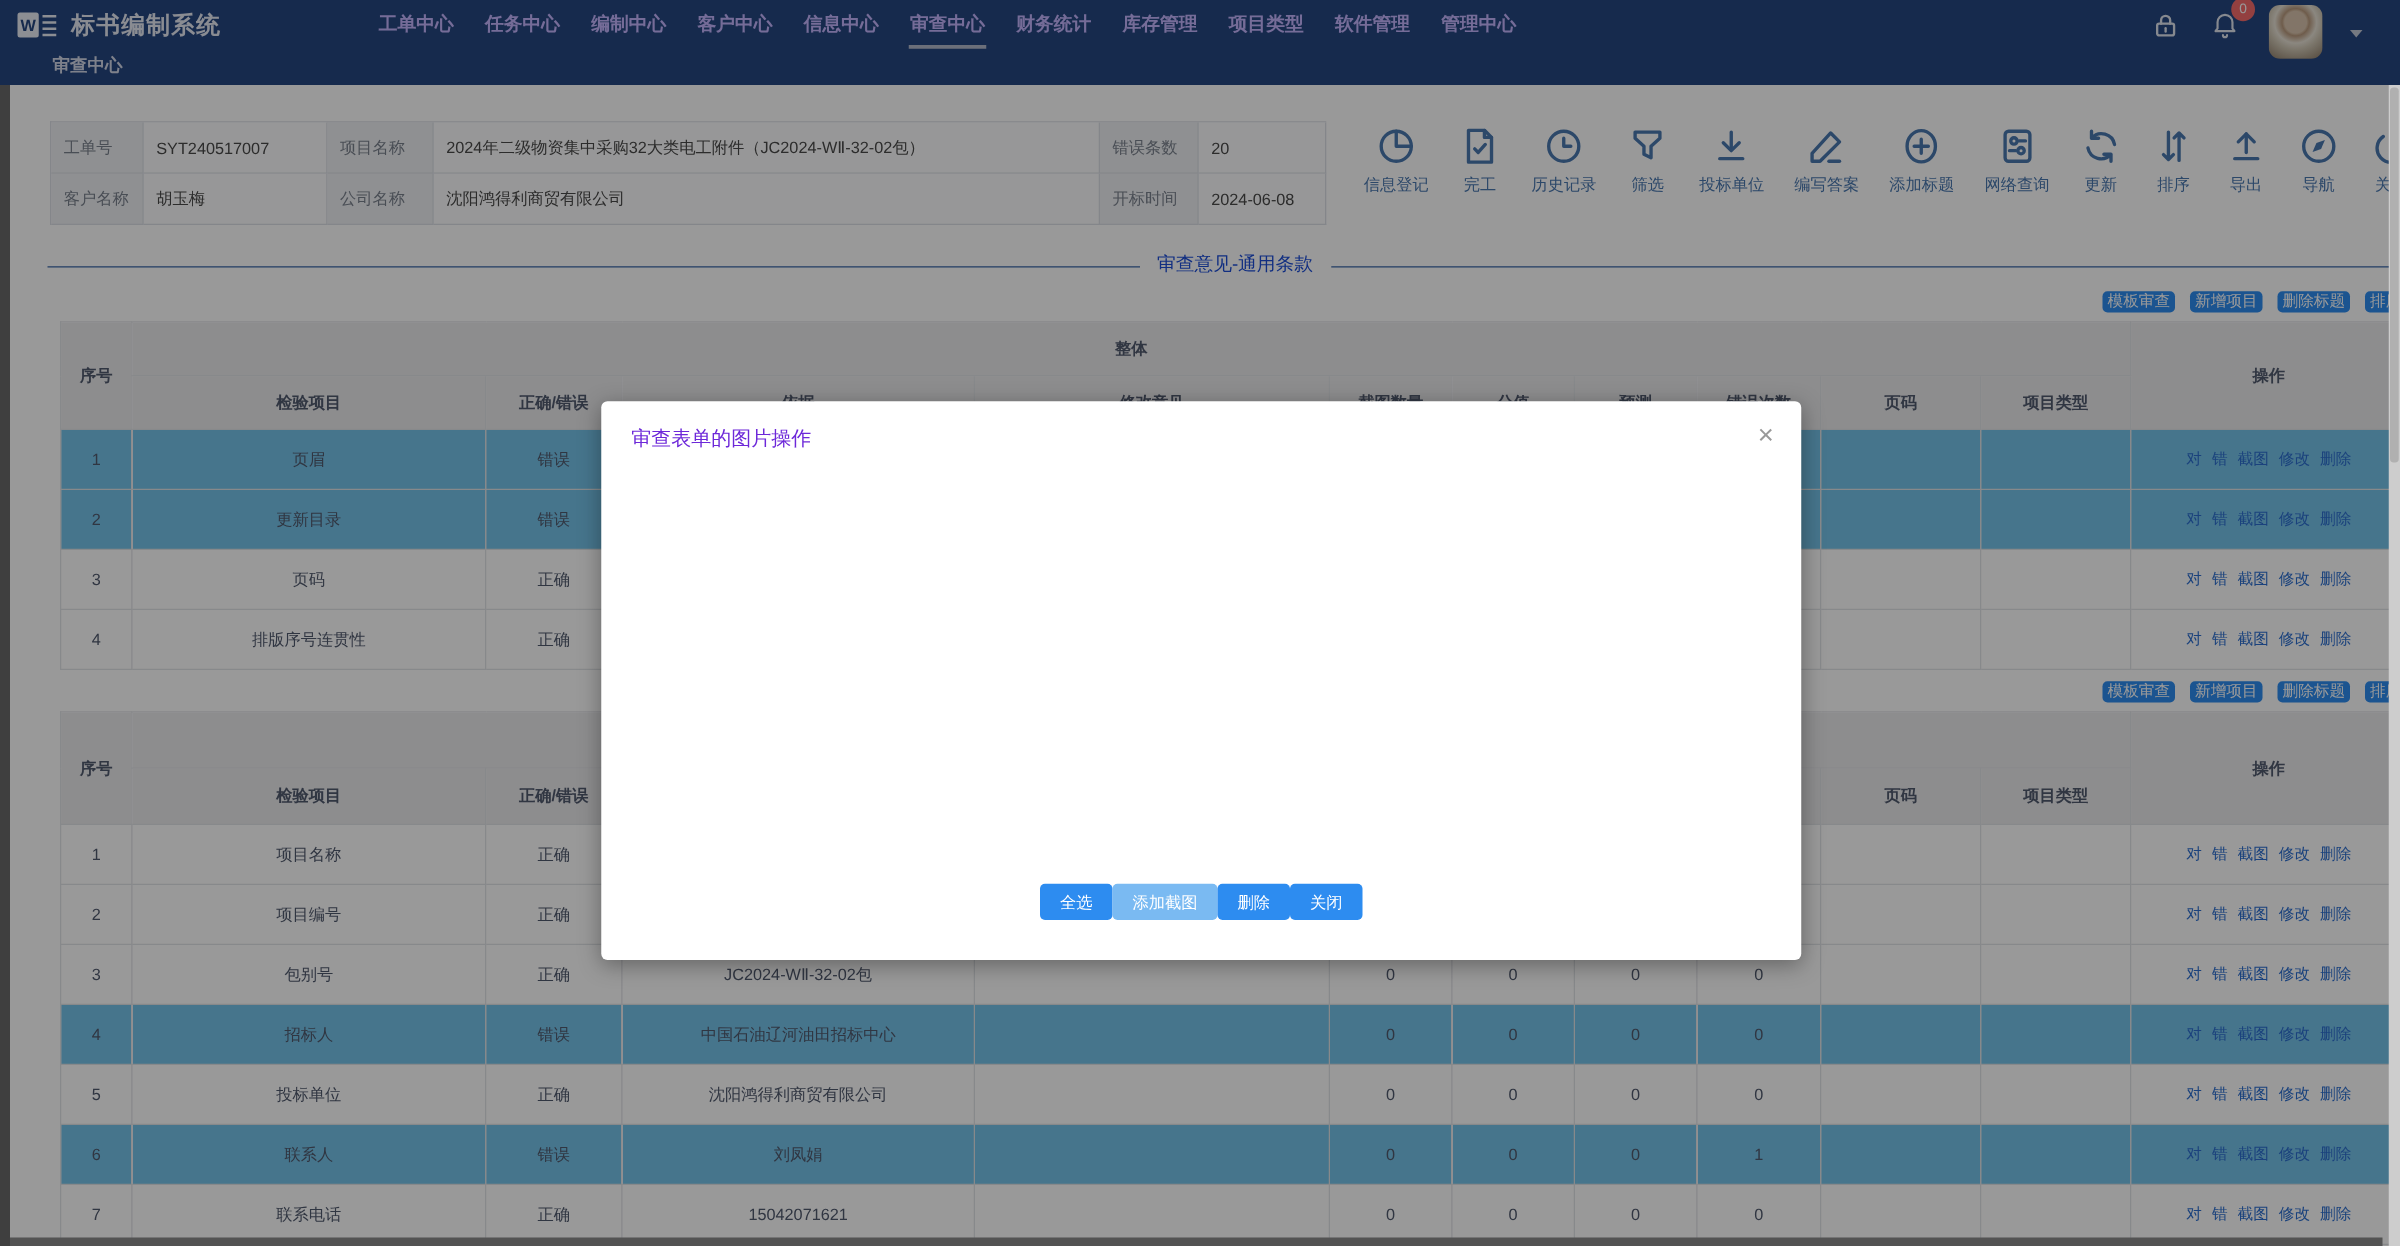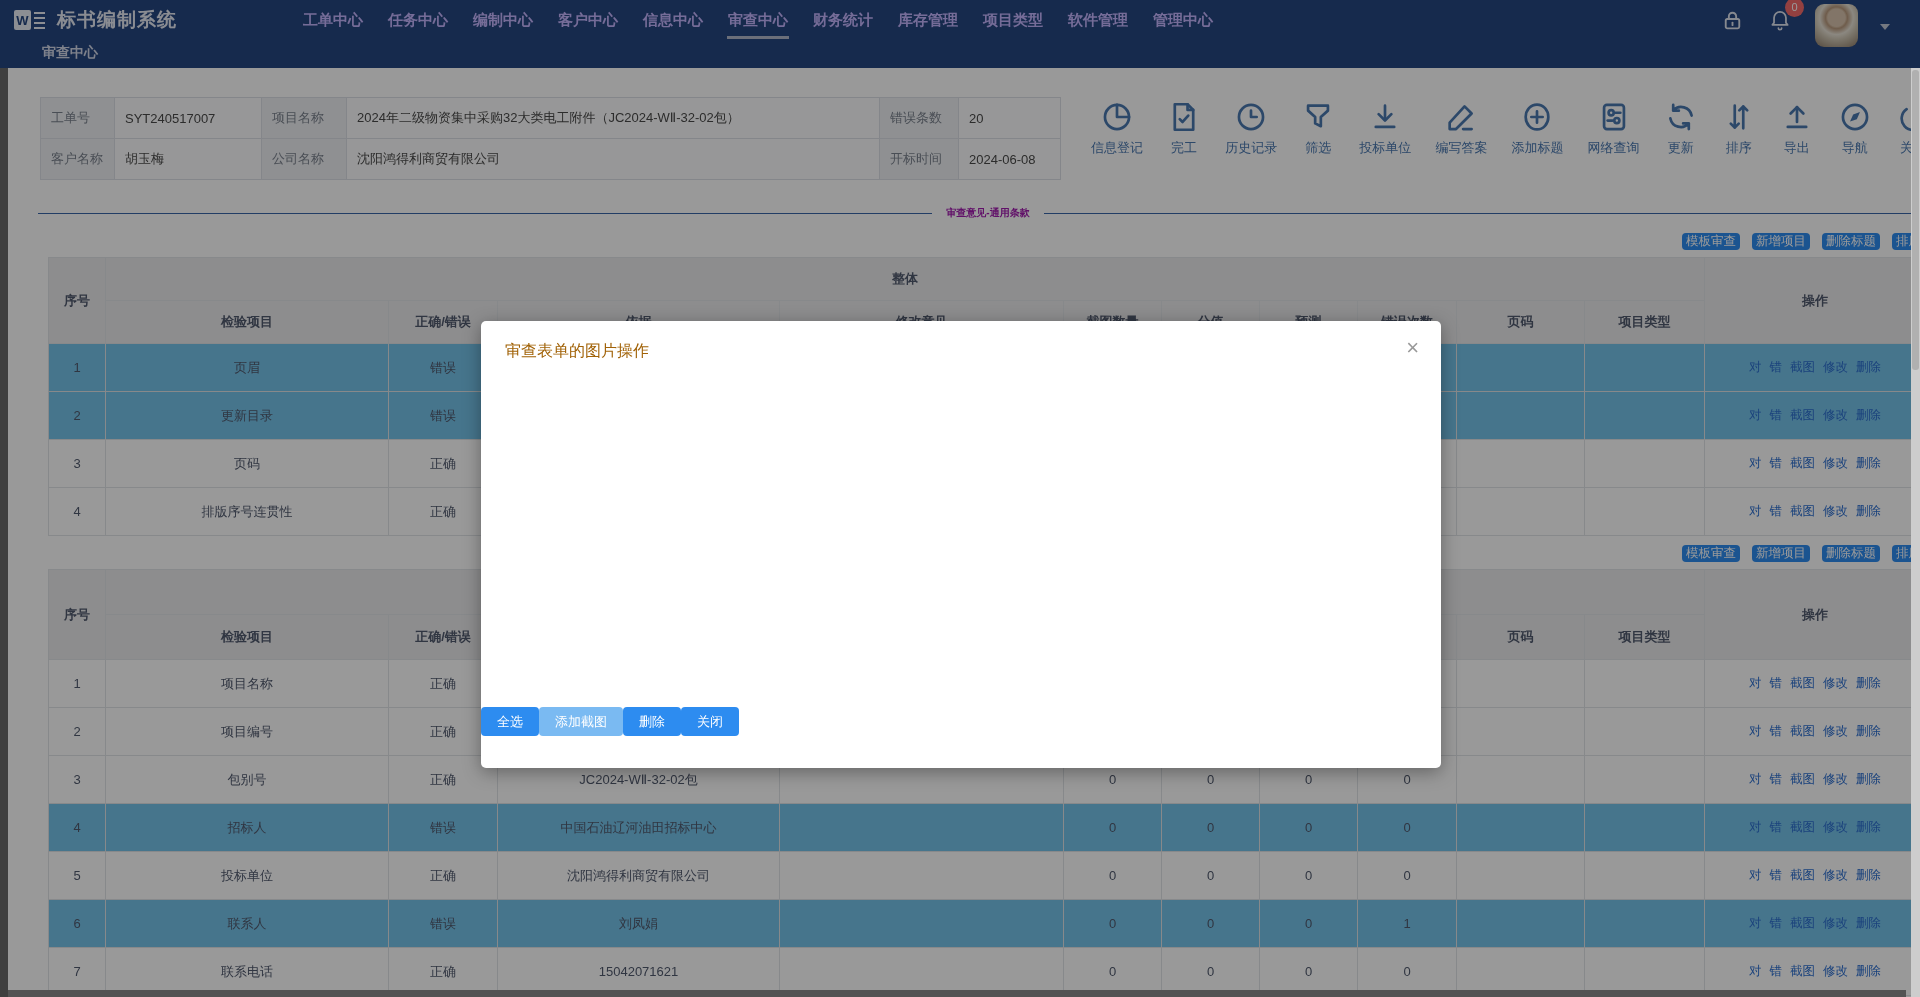--- a/index.html
+++ b/index.html
@@ -42,22 +42,22 @@
              display:flex;align-items:center;padding:0 10px;font-size:13px;overflow:hidden;white-space:nowrap;}
   .info-grid .lbl{background:#eef0f3;color:#7b828e;}
   .info-grid .val{background:#fcfcfd;color:#4a4a4a;}
   .toolbar{flex:1;display:flex;justify-content:space-between;align-items:flex-start;
            margin-left:30px;padding:3px 10px 0 0;}
   .tool{display:flex;flex-direction:column;align-items:center;gap:5px;color:#4a78b0;cursor:pointer;}
   .tool svg{display:block;}
   .tool .tlabel{font-size:13px;white-space:nowrap;}
   .section-title{position:relative;margin-top:22px;height:22px;text-align:center;}
   .section-title::before{content:'';position:absolute;left:2px;right:2px;top:50%;height:1px;background:#3a66a8;}
-  .section-title span{position:relative;background:#fff;padding:0 14px;color:#a21caf;
-                      font-size:10px;font-weight:bold;}
+  .section-title span{position:relative;background:#fff;padding:0 14px;color:#1d4ed8;
+                      font-size:15px;font-weight:normal;}
   .btn-row{display:flex;justify-content:flex-end;gap:12px;margin:9px 15px 7px 0;}
   .tbl-btn{background:#2d8cf0;color:#fff;border:none;border-radius:4px;height:17px;
            padding:0 4px;font-size:12.5px;font-family:inherit;cursor:pointer;white-space:nowrap;}
   
   table.data{border-collapse:collapse;table-layout:fixed;width:1877px;margin-left:12px;}
   table.data th,table.data td{border:1px solid #e2e4e8;text-align:center;font-size:13px;
            overflow:hidden;white-space:nowrap;padding:0 4px;}
   table.data th{background:#ebebed;color:#515a6e;font-weight:bold;}
   #t1 th{height:43px;} #t2 th{height:45px;}
   #t1 td{height:48px;} #t2 td{height:48px;}
@@ -66,24 +66,24 @@
   td.acts a{color:#2d6fd0;margin:0 4px;cursor:pointer;text-decoration:none;font-size:12.5px;}
   
   .hscroll{position:absolute;left:8px;right:14px;bottom:0;height:7px;background:#8a8a8a;z-index:3;}
   .vscroll{position:absolute;right:0;top:68px;width:9px;bottom:0;background:#cdcdcd;z-index:60;}
   .vscroll .vthumb{width:7px;margin:2px auto;height:300px;background:#b0b0b0;border-radius:3px;}
   
   .overlay{position:absolute;inset:0;background:rgba(0,0,0,0.40);z-index:40;}
   .modal{position:absolute;left:481px;top:321px;width:960px;height:447px;background:#fff;
          border-radius:5px;box-shadow:0 4px 18px rgba(0,0,0,.35);z-index:50;}
   .modal-head{position:relative;padding:20px 24px 0 24px;}
-  .modal-title{font-size:16px;color:#a16207;}
+  .modal-title{font-size:16px;color:#6d28d9;}
   .modal-close{position:absolute;right:22px;top:16px;font-size:22px;color:#999;cursor:pointer;line-height:1;}
   .modal-body{height:300px;}
-  .modal-foot{position:absolute;left:0;right:0;bottom:32px;display:flex;}
+  .modal-foot{position:absolute;left:0;right:0;bottom:32px;display:flex;justify-content:center;}
   .m-btn{border:none;border-radius:4px;height:29px;padding:0 16px;font-size:13px;color:#fff;
          font-family:inherit;cursor:pointer;}
   .m-btn.primary{background:#2d8cf0;}
   .m-btn.light{background:#7abaf2;}
 </style>
 </head>
 <body>
 
 <div class="app">
 

